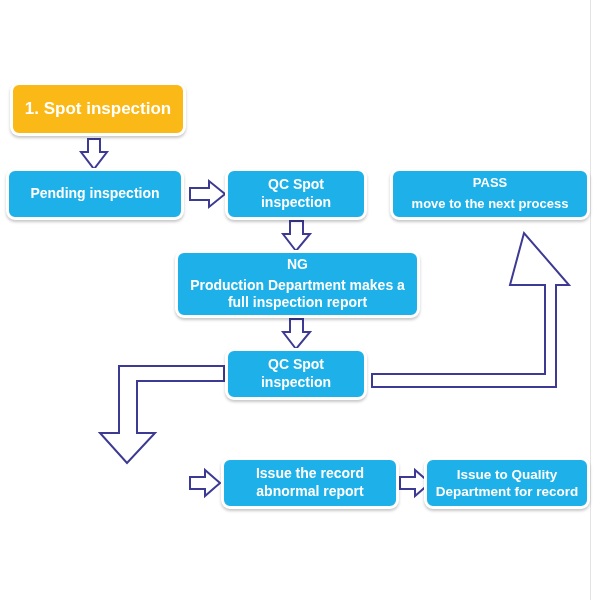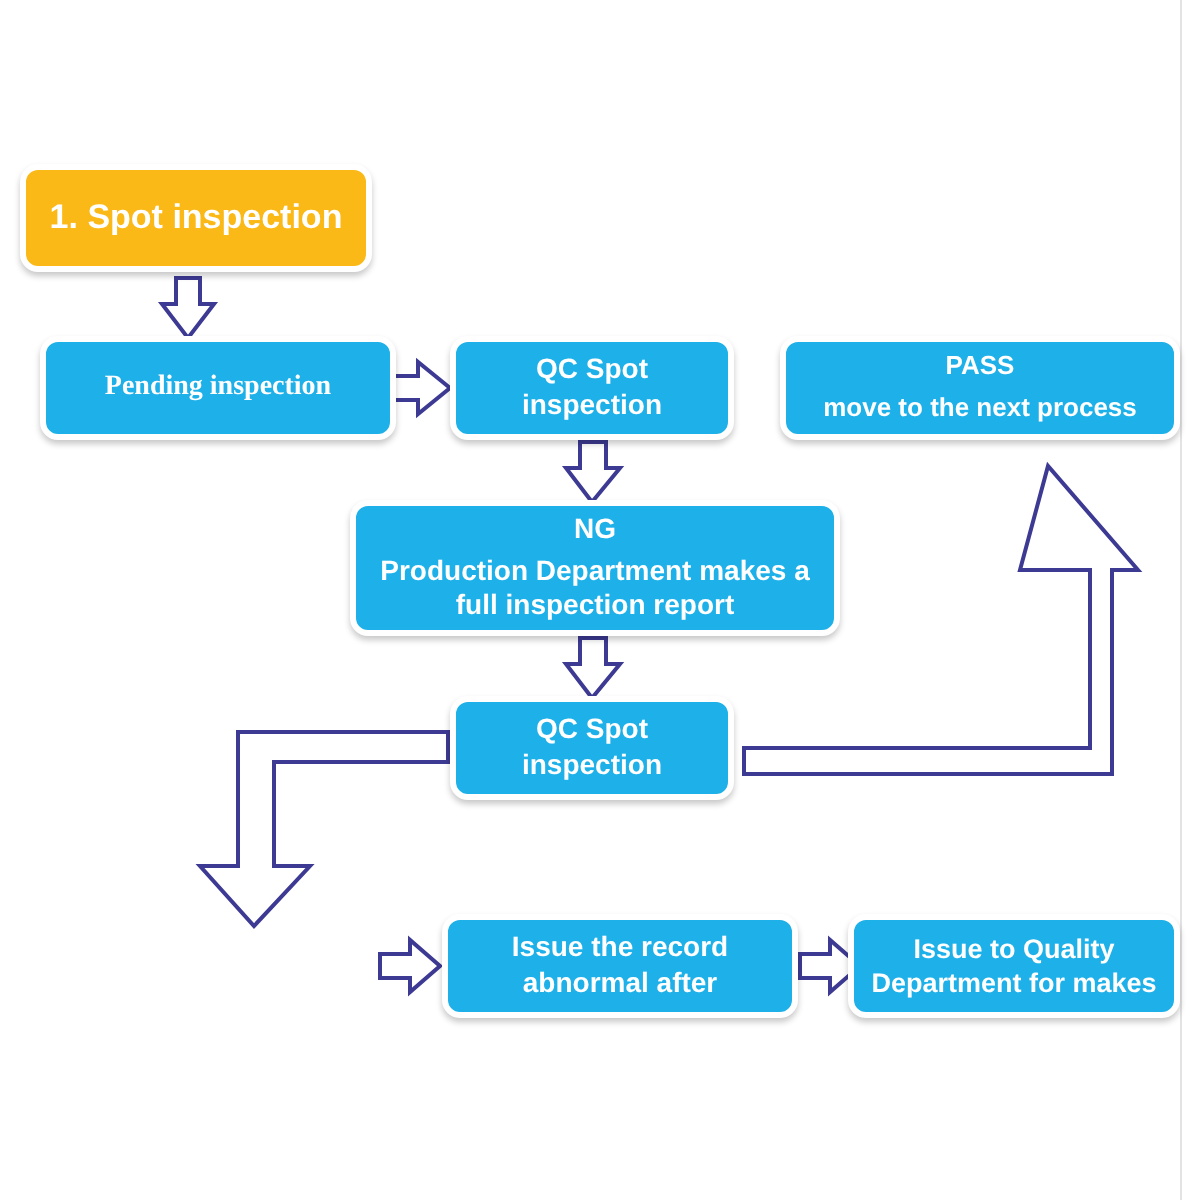--- a/index.html
+++ b/index.html
@@ -81,21 +81,21 @@
 
     <polygon class="arw" points="190,477 205,477 205,470 220,483 205,496 205,489 190,489"></polygon>
 
     <polygon class="arw" points="400,477 415,477 415,470 430,483 415,496 415,489 400,489"></polygon>
   </svg>
 
   <div class="node node-amber" style="left:10px; top:82px; width:176px; height:54px; font-size:17px;">
     <span class="ln">1. Spot inspection</span>
   </div>
 
-  <div class="node node-blue" style="left:20px; top:168px; width:178px; height:52px; font-size:14px;font-family:Liberation Serif, serif;">
+  <div class="node node-blue" style="left:6px; top:168px; width:178px; height:52px; font-size:14px;">
     <span class="ln">Pending inspection</span>
   </div>
 
   <div class="node node-blue" style="left:225px; top:168px; width:142px; height:52px; font-size:14px;">
     <span class="ln">QC Spot</span>
     <span class="ln">inspection</span>
   </div>
 
   <div class="node node-blue" style="left:390px; top:168px; width:200px; height:52px; font-size:13px;">
     <span class="ln">PASS</span>
@@ -109,21 +109,21 @@
   </div>
 
   <div class="node node-blue" style="left:225px; top:348px; width:142px; height:52px; font-size:14px;">
     <span class="ln">QC Spot</span>
     <span class="ln">inspection</span>
   </div>
 
 
   <div class="node node-blue" style="left:221px; top:457px; width:178px; height:52px; font-size:14px;">
     <span class="ln">Issue the record</span>
-    <span class="ln">abnormal after</span>
+    <span class="ln">abnormal report</span>
   </div>
 
   <div class="node node-blue" style="left:424px; top:457px; width:166px; height:52px; font-size:13.5px;">
     <span class="ln">Issue to Quality</span>
-    <span class="ln">Department for makes</span>
+    <span class="ln">Department for record</span>
   </div>
 
 </div>
 
 </body></html>

